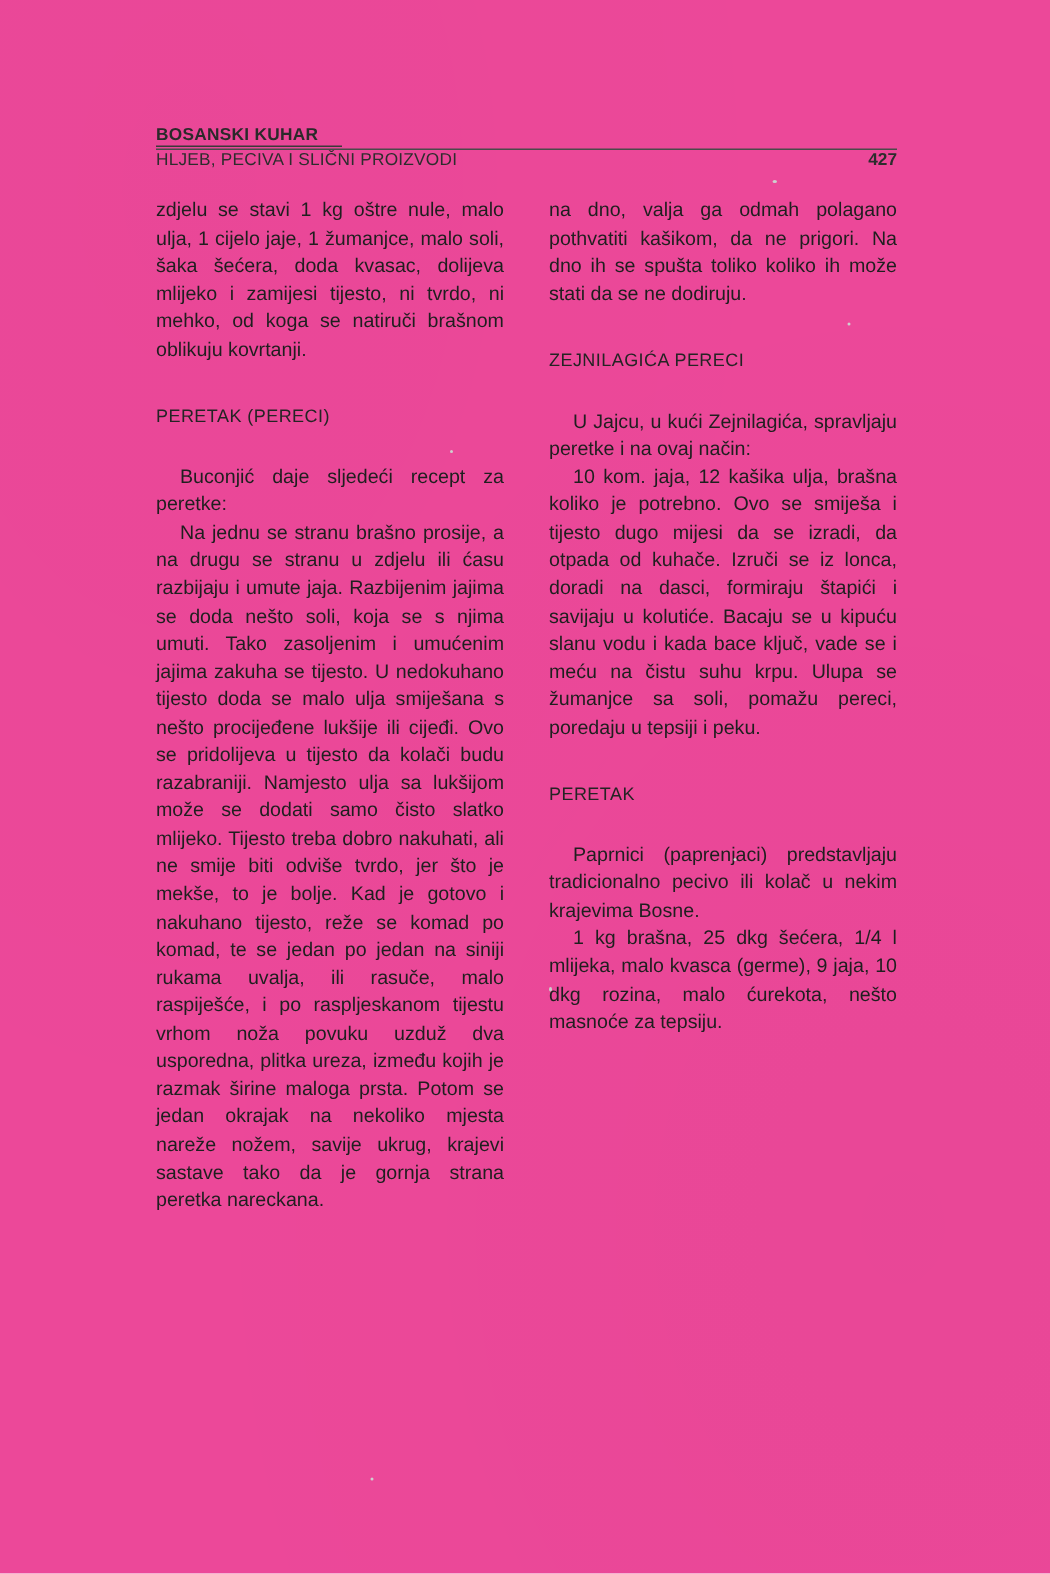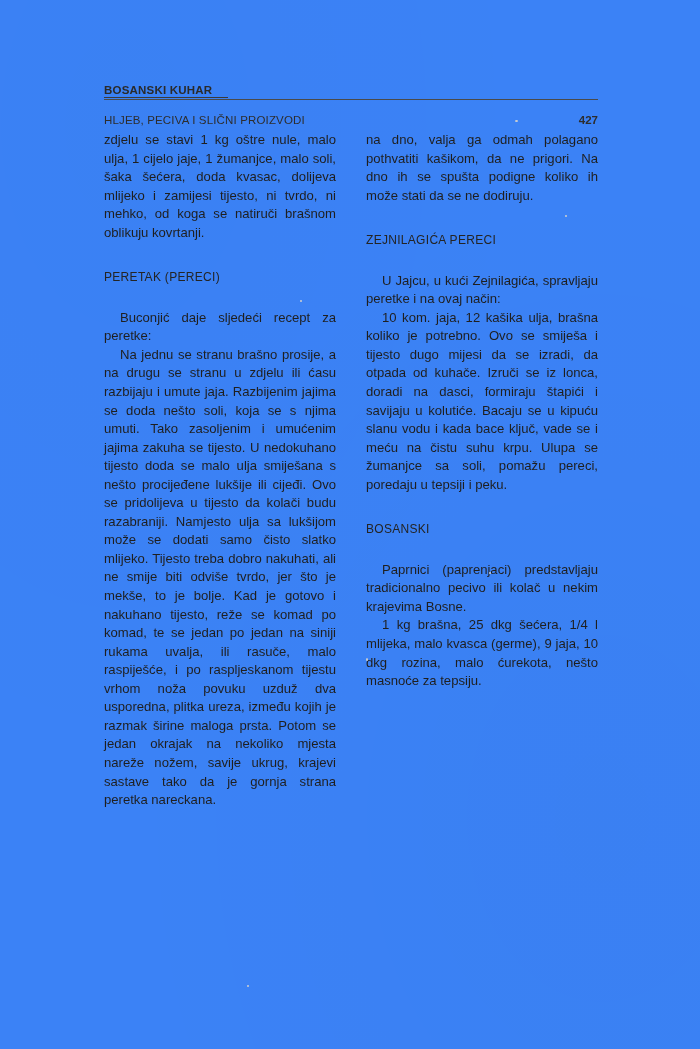--- a/index.html
+++ b/index.html
@@ -10,21 +10,21 @@
   }
   body {
     font-family: "Liberation Sans", sans-serif;
     color: #1d1d1d;
   }
   .page {
     position: relative;
     width: 700px;
     height: 1049px;
     margin: 0 auto;
-    background: #3b82f6;
+    background: #ec4899;
     overflow: hidden;
   }
 
   
   .masthead {
     position: absolute;
     left: 104px;
     top: 80px;
     width: 494px;
   }
@@ -37,21 +37,21 @@
     padding-bottom: 1px;
     border-bottom: 1.4px solid #3a3a3a;
     width: 124px;
   }
   .masthead .rule-row {
     display: flex;
     align-items: baseline;
     justify-content: space-between;
     margin-top: 1px;
     border-top: 1.6px solid #4a4a4a;
-    padding-top: 14px;
+    padding-top: 1px;
     text-align: right;
   }
   .masthead .section-title {
     font-size: 11.5px;
     letter-spacing: 0.15px;
     color: #2d2d2d;
     white-space: nowrap;
   }
   .masthead .folio {
     font-size: 11.5px;
@@ -144,36 +144,36 @@
 
       <p class="body indent">Buconjić daje sljedeći recept za peretke:</p>
 
       <p class="body indent">Na jednu se stranu brašno prosije, a na drugu se stranu u zdjelu ili ćasu razbijaju i umute jaja. Razbijenim jajima se doda nešto soli, koja se s njima umuti. Tako zasoljenim i umućenim jajima zakuha se tijesto. U nedokuhano tijesto doda se malo ulja smiješana s nešto procijeđene lukšije ili cijeđi. Ovo se pridolijeva u tijesto da kolači budu razabraniji. Namjesto ulja sa lukšijom može se dodati samo čisto slatko mlijeko. Tijesto treba dobro nakuhati, ali ne smije biti odviše tvrdo, jer što je mekše, to je bolje. Kad je gotovo i nakuhano tijesto, reže se komad po komad, te se jedan po jedan na siniji rukama uvalja, ili rasuče, malo raspiješće, i po raspljeskanom tijestu vrhom noža povuku uzduž dva usporedna, plitka ureza, između kojih je razmak širine maloga prsta. Potom se jedan okrajak na nekoliko mjesta nareže nožem, savije ukrug, krajevi sastave tako da je gornja strana peretka nareckana.</p>
 
 
     </div>
 
     <div class="col">
 
-      <p class="body">na dno, valja ga odmah polagano pothvatiti kašikom, da ne prigori. Na dno ih se spušta podigne koliko ih može stati da se ne dodiruju.</p>
+      <p class="body">na dno, valja ga odmah polagano pothvatiti kašikom, da ne prigori. Na dno ih se spušta toliko koliko ih može stati da se ne dodiruju.</p>
 
 
       <div class="gap-before-head"></div>
 
       <h2 class="recipe-head">ZEJNILAGIĆA PERECI</h2>
 
       <div class="gap-after-head"></div>
 
       <p class="body indent">U Jajcu, u kući Zejnilagića, spravljaju peretke i na ovaj način:</p>
 
       <p class="body indent">10 kom. jaja, 12 kašika ulja, brašna koliko je potrebno. Ovo se smiješa i tijesto dugo mijesi da se izradi, da otpada od kuhače. Izruči se iz lonca, doradi na dasci, formiraju štapići i savijaju u kolutiće. Bacaju se u kipuću slanu vodu i kada bace ključ, vade se i meću na čistu suhu krpu. Ulupa se žumanjce sa soli, pomažu pereci, poredaju u tepsiji i peku.</p>
 
       <div class="gap-before-head"></div>
 
-      <h2 class="recipe-head">BOSANSKI</h2>
+      <h2 class="recipe-head">PERETAK</h2>
 
       <div class="gap-after-head"></div>
 
       <p class="body indent">Paprnici (paprenjaci) predstavljaju tradicionalno pecivo ili kolač u nekim krajevima Bosne.</p>
 
 
       <p class="body indent">1 kg brašna, 25 dkg šećera, 1/4 l mlijeka, malo kvasca (germe), 9 jaja, 10 dkg rozina, malo ćurekota, nešto masnoće za tepsiju.</p>
 
 
     </div>

